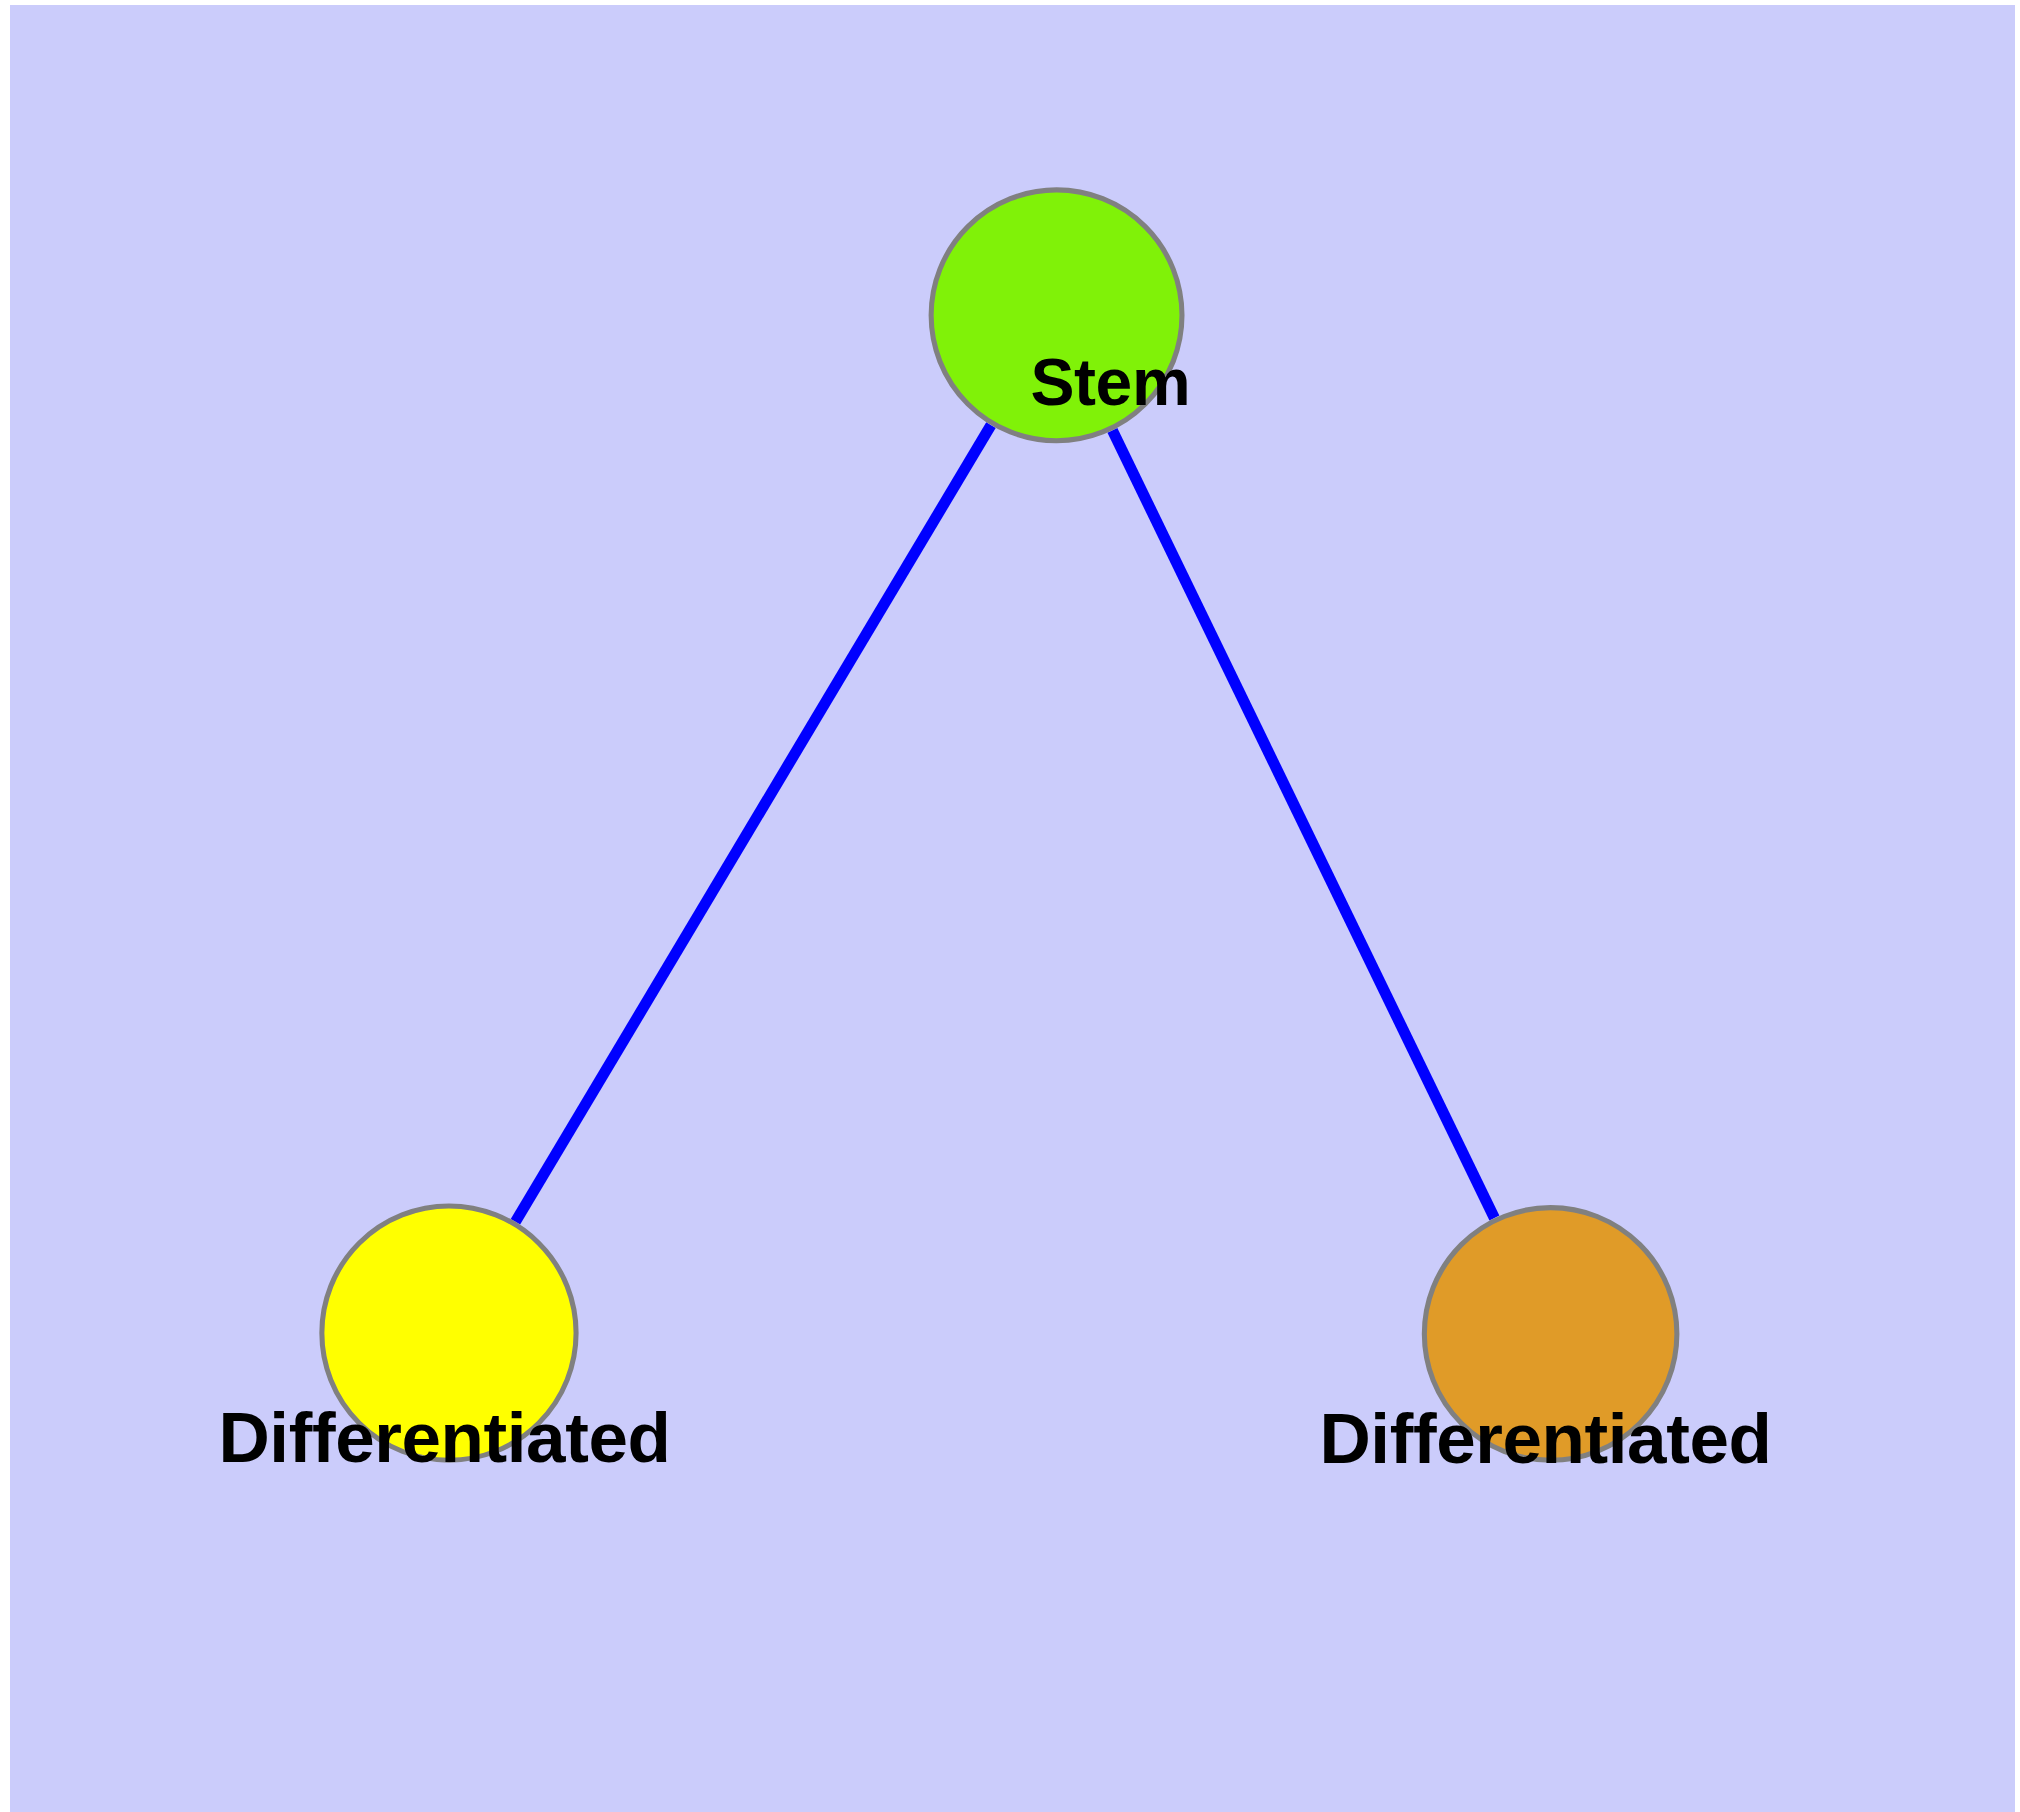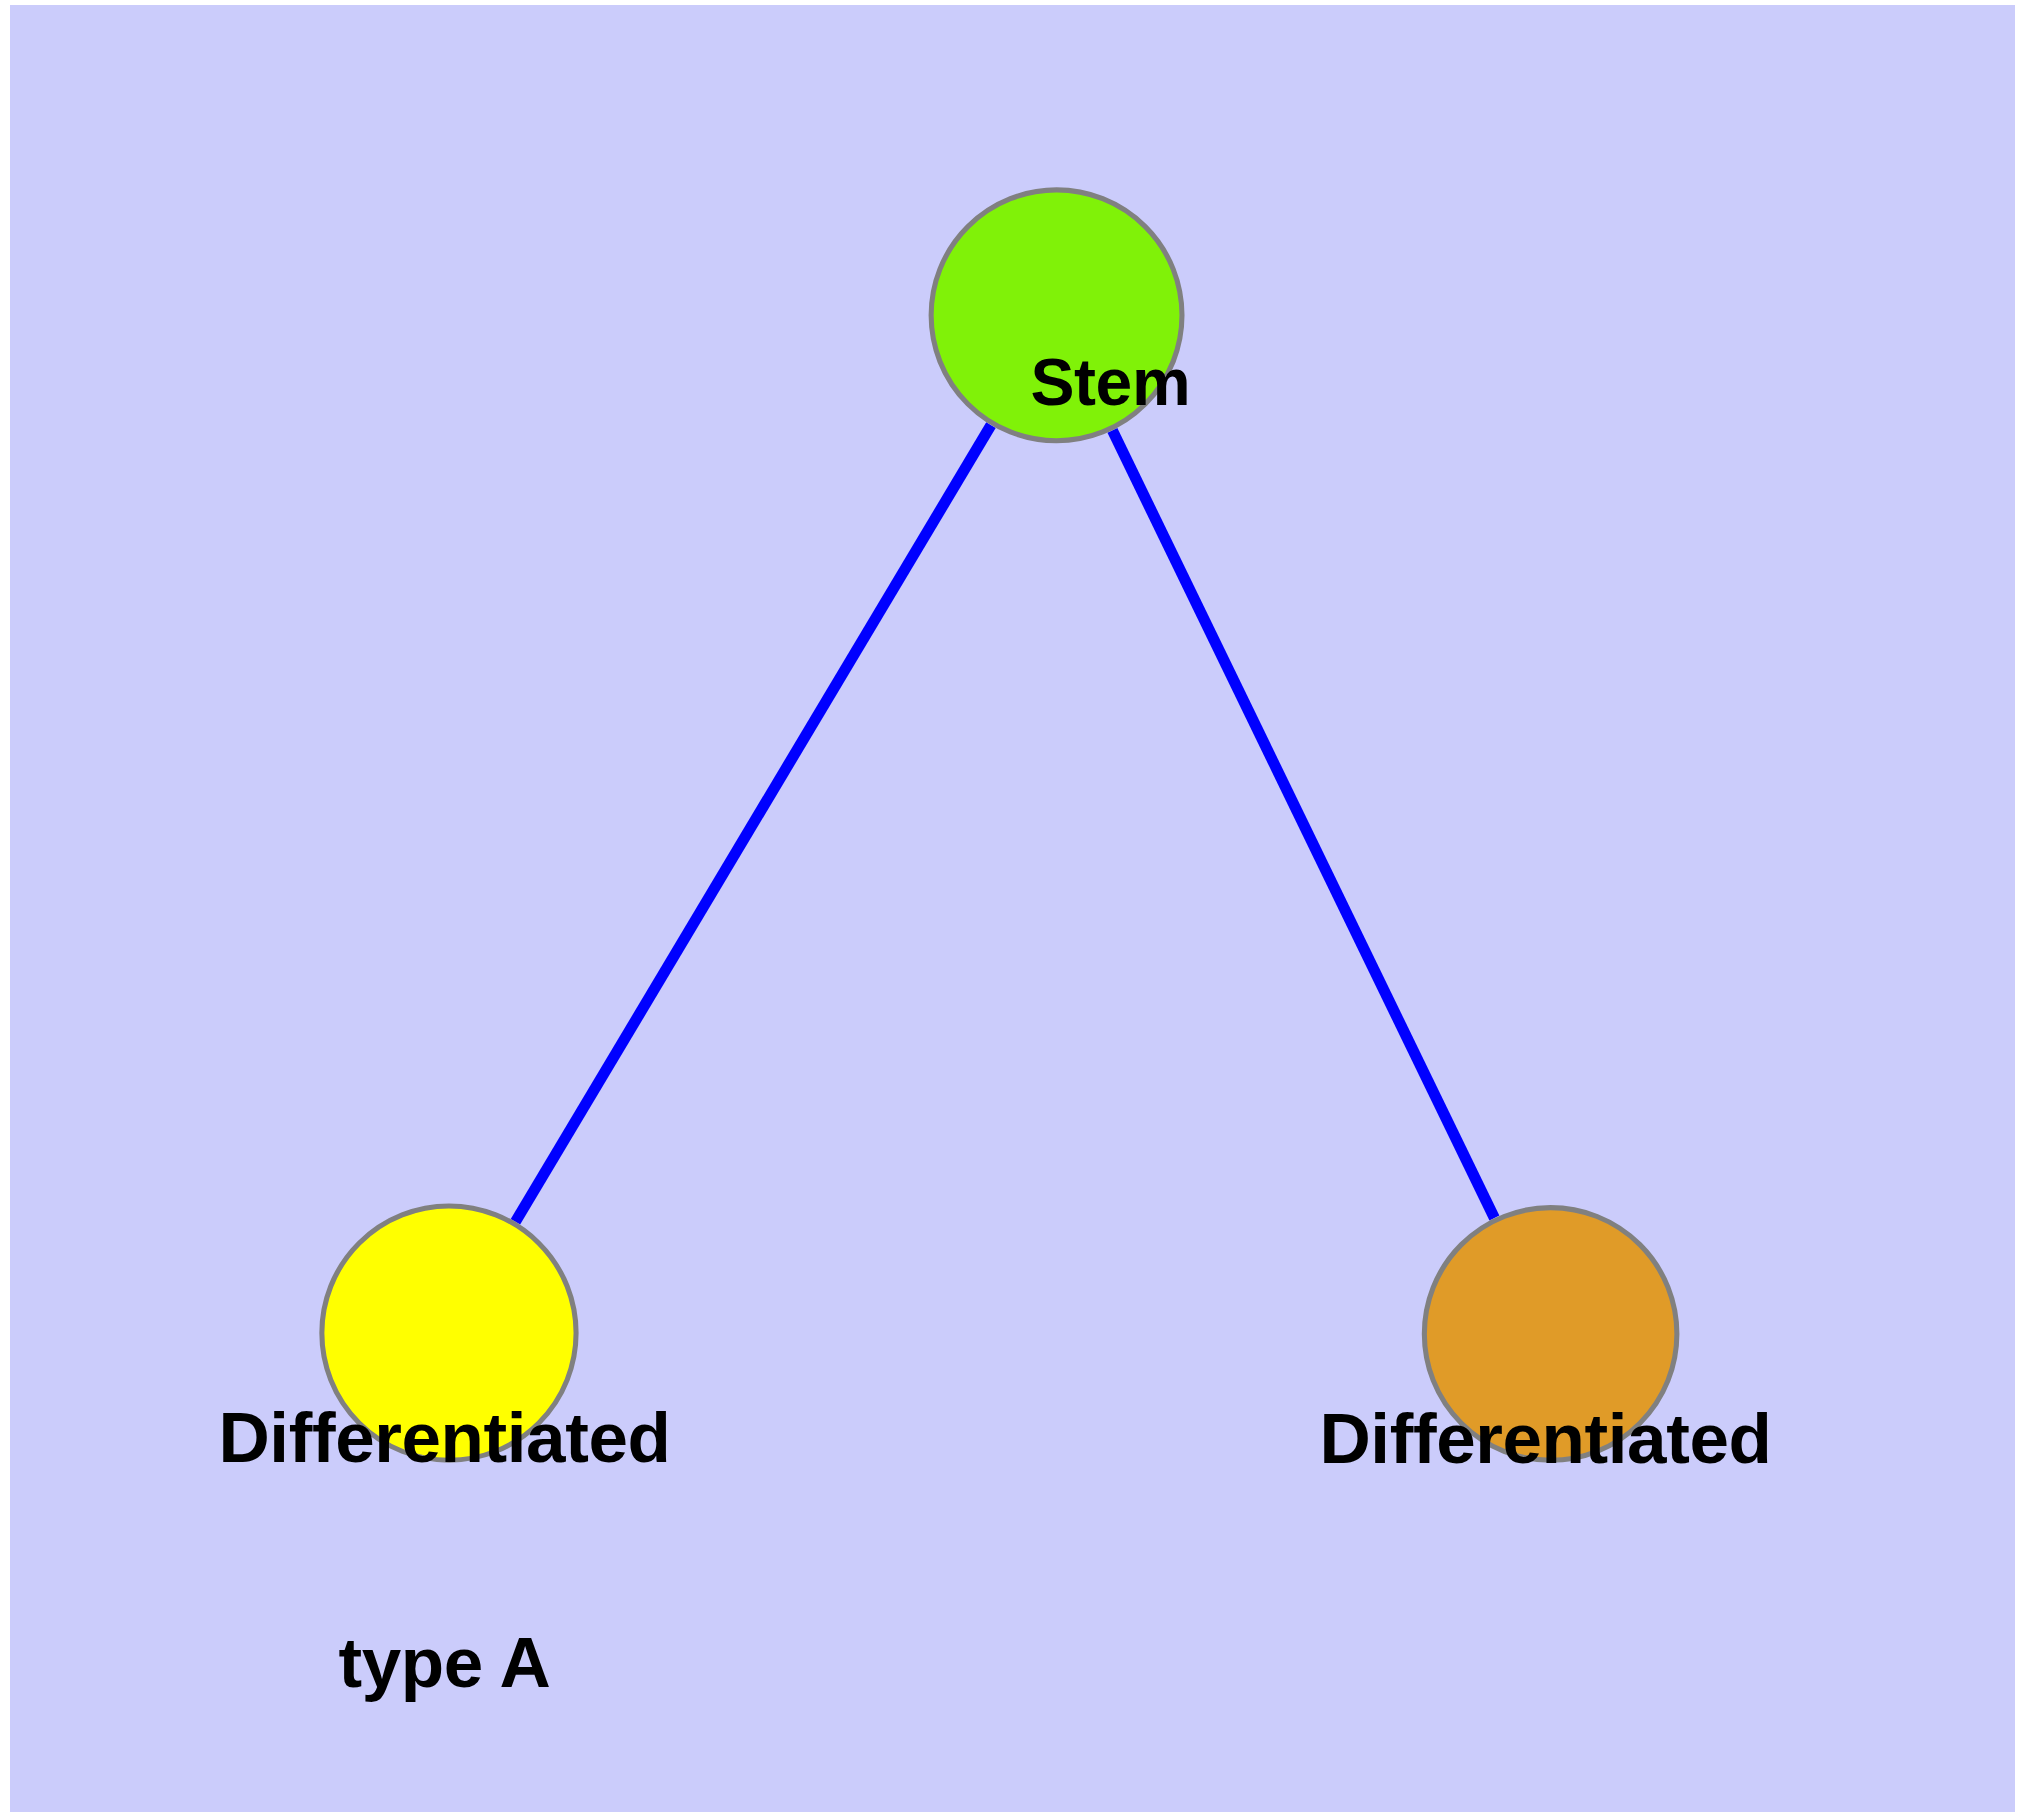--- a/index.html
+++ b/index.html
@@ -87,21 +87,20 @@
         <circle cx="1818" cy="1568" r="149" fill="#e09b28" stroke="#808080" stroke-width="6"></circle>
       </g>
     </svg>
 
     <div class="node-label" id="label-stem" style="color: rgb(0, 0, 0);">
       <span>Stem</span>
     </div>
 
     <div class="node-label" id="label-diff-a" style="color: rgb(0, 0, 0);">
       <div>Differentiated</div>
-      <div>type A</div>
     </div>
 
     <div class="node-label" id="label-diff-b" style="color: rgb(0, 0, 0);">
       <div>Differentiated</div>
     </div>
 
   </div>
 </div>
 
 

